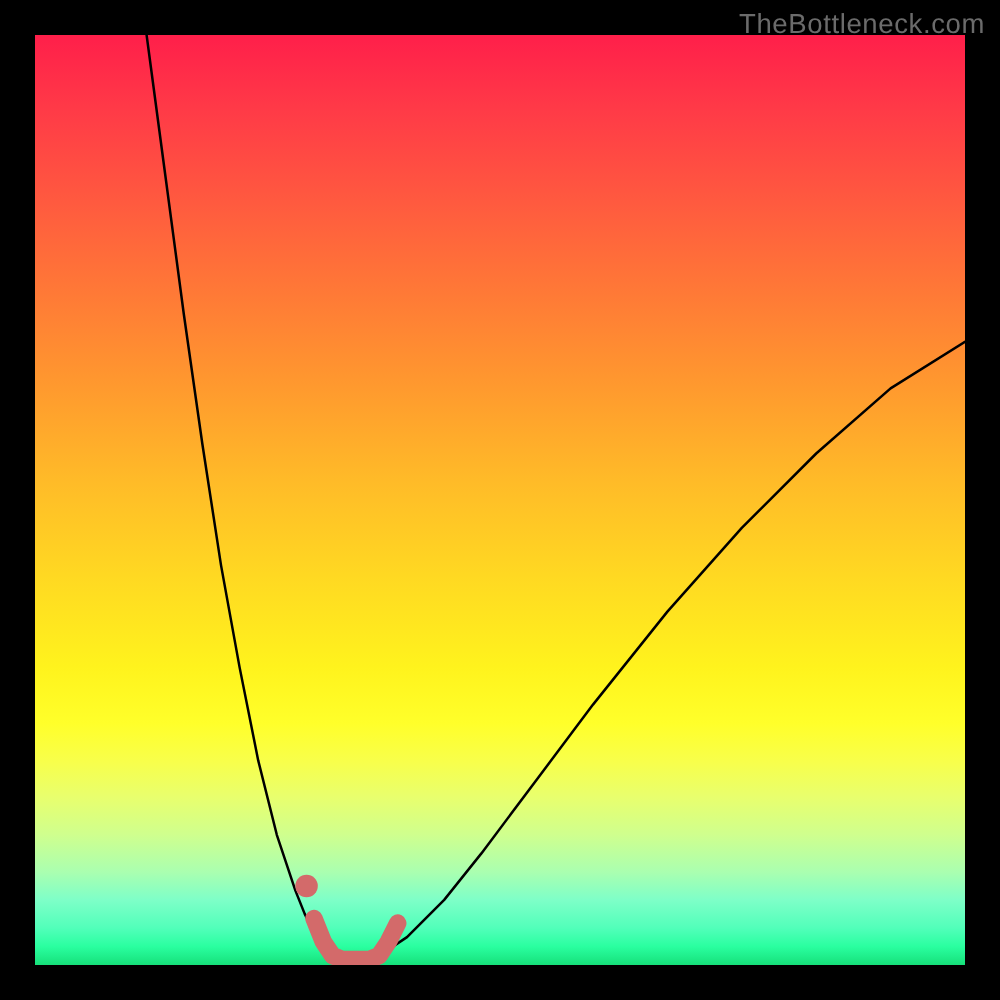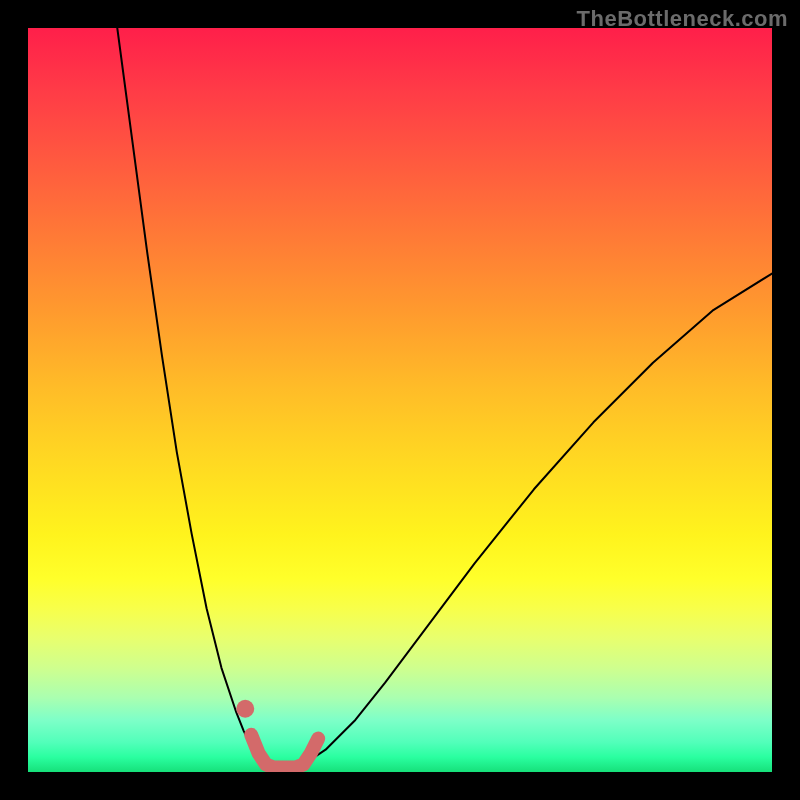--- a/index.html
+++ b/index.html
@@ -18,21 +18,20 @@
     background: #000;
   }
   .watermark {
     position: absolute;
     top: 6px;
     right: 12px;
     color: #6b6b6b;
     font-size: 22px;
     letter-spacing: 0.5px;
     z-index: 5;
-    font-weight: bold;
   }
   .plot {
     position: absolute;
     left: 28px;
     top: 28px;
     width: 744px;
     height: 744px;
   }
   .gradient {
     position: absolute;

